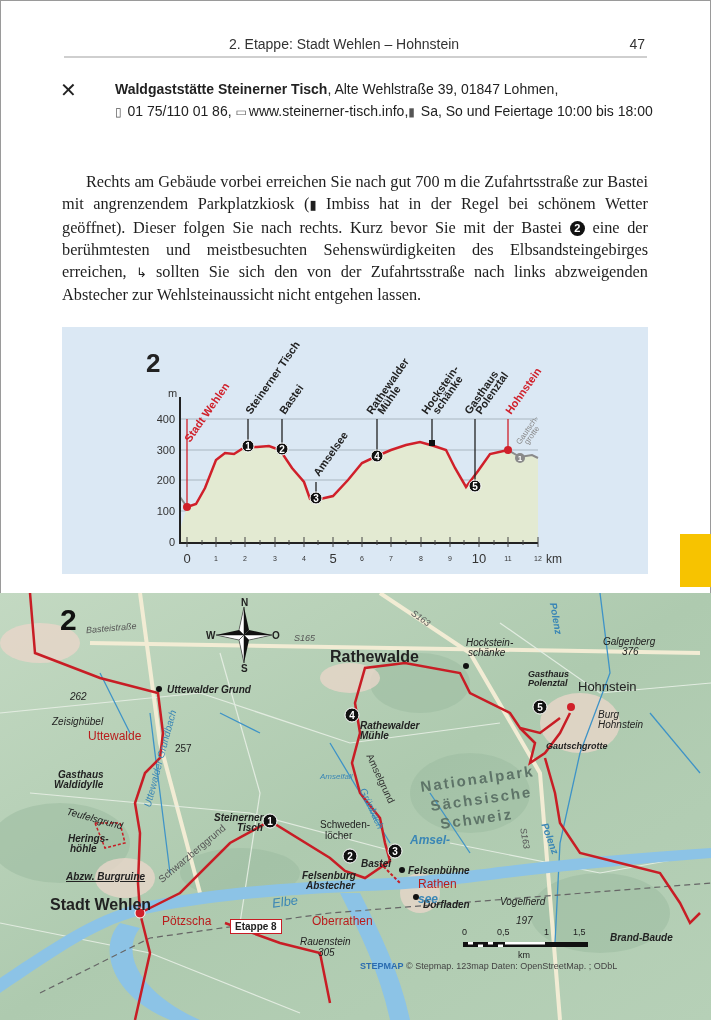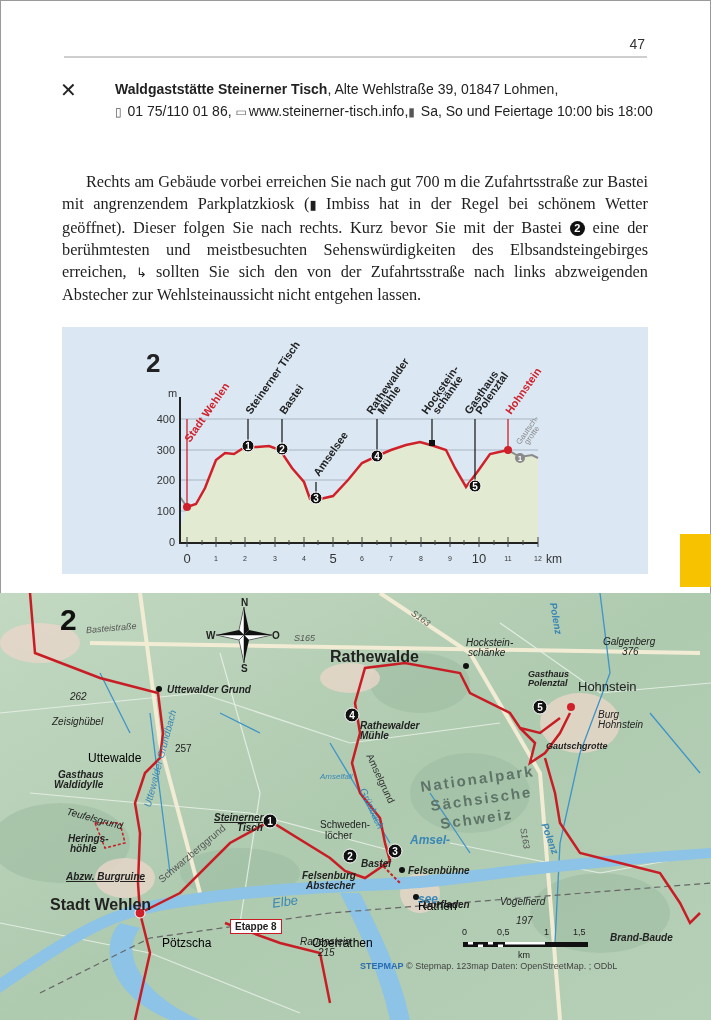--- a/index.html
+++ b/index.html
@@ -17,36 +17,37 @@
   .para .indent{display:inline-block;width:24px;}
   .num-circ{display:inline-block;width:15px;height:15px;border-radius:50%;background:#111;color:#fff;font-family:"Liberation Sans",sans-serif;font-weight:bold;font-size:11px;line-height:15px;text-align:center;vertical-align:1px;}
   .chart-box{position:absolute;left:62px;top:327px;width:586px;height:247px;background:#dbe8f4;}
   .chart-box svg{position:absolute;left:0;top:0;}
   .thumb-tab{position:absolute;left:680px;top:534px;width:31px;height:53px;background:#f7c300;}
   .map{position:absolute;left:0;top:593px;width:711px;height:427px;background:#b9d3bc;overflow:hidden;}
   .map svg{position:absolute;left:0;top:0;}
   .lbl{position:absolute;font-size:10px;color:#222;white-space:nowrap;line-height:11px;}
   .lbl.it{font-style:italic;font-weight:bold;}
   .lbl.big{font-size:16px;font-weight:bold;}
-  .lbl.town{font-size:12px;color:#000000;margin-top:22px;}
+  .lbl.town{font-size:12px;color:#b91c1c;}
   .lbl.water{color:#3a86b5;font-style:italic;}
   .lbl.park{font-size:15px;font-weight:bold;color:#5e7468;letter-spacing:2px;}
   .lbl.road{font-size:9px;color:#555;font-style:italic;}
   .etappe{position:absolute;left:230px;top:326px;padding:1px 4px;background:#fff;border:1px solid #c81d25;font-size:10px;font-weight:bold;}
   .mapnum{position:absolute;left:60px;top:10px;font-size:30px;font-weight:bold;color:#111;}
   .copyright{position:absolute;left:360px;top:368px;font-size:9px;color:#444;}
   .copyright .step{color:#2b6cb0;font-weight:bold;}
   .scale-lbl{position:absolute;font-size:9px;color:#222;}
 </style>
 </head>
 <body>
 
 <div class="page-border"></div>
 
 <div class="running-head">
+  <span class="title">2. Etappe: Stadt Wehlen – Hohnstein</span>
   <span class="pnum">47</span>
 </div>
 
 <div class="info">
   <span class="cutlery">✕</span>
   <div class="body">
     <b>Waldgaststätte Steinerner Tisch</b><span>, Alte Wehlstraße 39, 01847 Lohmen,</span><br>
     <span class="ico">▯</span> <span>01 75/110 01 86,</span>
     <span class="ico">▭</span><span>www.steinerner-tisch.info,</span><span class="ico">▮</span> <span>Sa, So und Feiertage 10:00 bis 18:00</span>
   </div>
@@ -307,22 +308,22 @@
   <span class="lbl it" style="left:54px;top:186px;">Waldidylle</span>
   <span class="lbl it" style="left:66px;top:220px;transform:rotate(15deg);font-weight:normal;">Teufelsgrund</span>
   <span class="lbl it" style="left:68px;top:240px;">Herings-</span>
   <span class="lbl it" style="left:70px;top:250px;">höhle</span>
   <span class="lbl it" style="left:66px;top:278px;text-decoration:underline;">Abzw. Burgruine</span>
   <span class="lbl big" style="left:50px;top:306px;">Stadt Wehlen</span>
   <span class="lbl town" style="left:162px;top:323px;">Pötzscha</span>
   <span class="etappe">Etappe 8</span>
   <span class="lbl town" style="left:312px;top:323px;">Oberrathen</span>
   <span class="lbl" style="left:300px;top:343px;font-style:italic;">Rauenstein</span>
-  <span class="lbl" style="left:318px;top:354px;font-style:italic;">215</span>
-  <span class="lbl it" style="left:214px;top:219px;text-decoration:underline;">Steinerner</span>
+  <span class="lbl" style="left:318px;top:354px;font-style:italic;">305</span>
+  <span class="lbl it" style="left:214px;top:219px;">Steinerner</span>
   <span class="lbl it" style="left:237px;top:229px;">Tisch</span>
   <span class="lbl" style="left:150px;top:255px;transform:rotate(-40deg);color:#555;">Schwarzberggrund</span>
   <span class="lbl water" style="left:110px;top:160px;transform:rotate(-75deg);">Uttewalder Grundbach</span>
   <span class="lbl water" style="left:272px;top:303px;font-size:13px;transform:rotate(-8deg);">Elbe</span>
   <span class="lbl" style="left:320px;top:226px;">Schweden-</span>
   <span class="lbl" style="left:325px;top:237px;">löcher</span>
   <span class="lbl it" style="left:361px;top:265px;">Bastei</span>
   <span class="lbl it" style="left:302px;top:277px;">Felsenburg</span>
   <span class="lbl it" style="left:306px;top:287px;">Abstecher</span>
   <span class="lbl it" style="left:408px;top:272px;">Felsenbühne</span>

